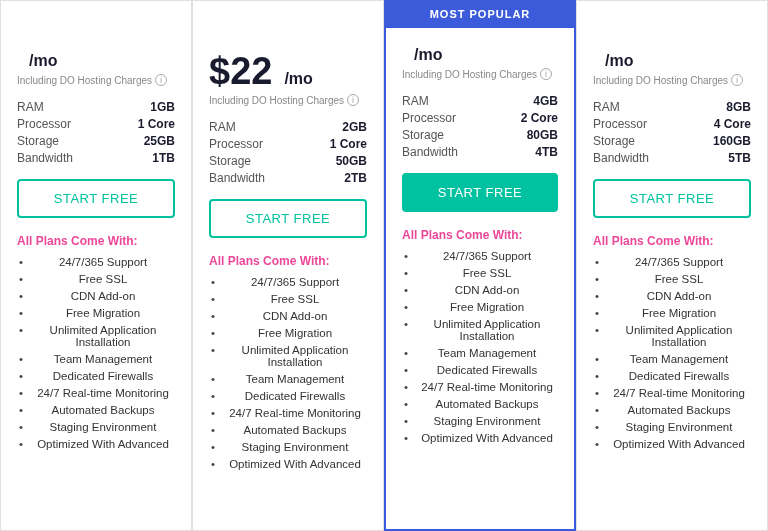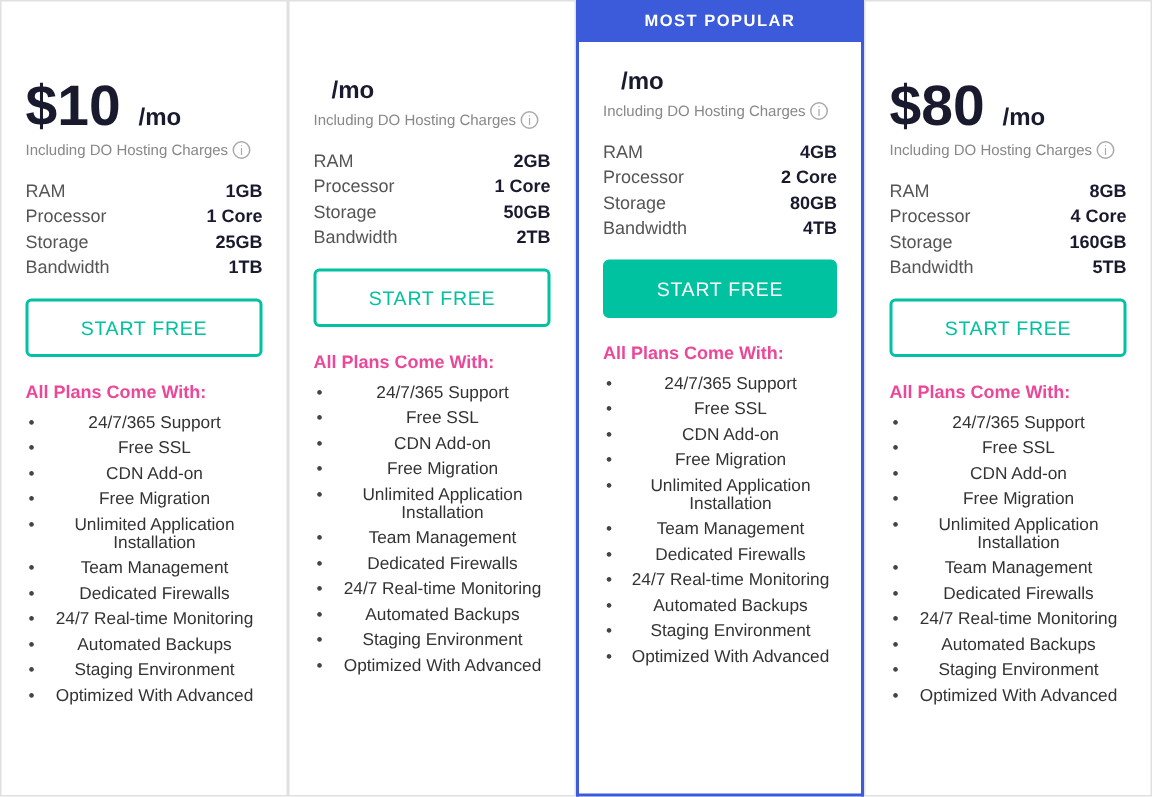--- a/index.html
+++ b/index.html
@@ -142,21 +142,20 @@
     }
   </style>
 </head>
 <body>
 
 <div class="pricing-grid" id="pricing-grid">
 <div class="plan-card">
       <div class="spacer-top"></div>
       <div class="plan-content">
         <div class="price-row">
-    <span class="price-dollar">$10</span>
     <span class="price-mo">/mo</span>
   </div>
         <div class="hosting-note">
     Including DO Hosting Charges
     <span class="info-icon">i</span>
   </div>
         <div class="specs-table">
           <div class="spec-row">
       <span class="spec-label">RAM</span>
       <span class="spec-value">1GB</span>
@@ -188,20 +187,21 @@
           <li>Automated Backups</li>
           <li>Staging Environment</li>
           <li>Optimized With Advanced</li>
         </ul>
       </div>
     </div>
     <div class="plan-card">
       <div class="spacer-top"></div>
       <div class="plan-content">
         <div class="price-row">
+    <span class="price-dollar">$22</span>
     <span class="price-mo">/mo</span>
   </div>
         <div class="hosting-note">
     Including DO Hosting Charges
     <span class="info-icon">i</span>
   </div>
         <div class="specs-table">
           <div class="spec-row">
       <span class="spec-label">RAM</span>
       <span class="spec-value">2GB</span>
@@ -278,21 +278,20 @@
           <li>Automated Backups</li>
           <li>Staging Environment</li>
           <li>Optimized With Advanced</li>
         </ul>
       </div>
     </div>
     <div class="plan-card">
       <div class="spacer-top"></div>
       <div class="plan-content">
         <div class="price-row">
-    <span class="price-dollar">$80</span>
     <span class="price-mo">/mo</span>
   </div>
         <div class="hosting-note">
     Including DO Hosting Charges
     <span class="info-icon">i</span>
   </div>
         <div class="specs-table">
           <div class="spec-row">
       <span class="spec-label">RAM</span>
       <span class="spec-value">8GB</span>

